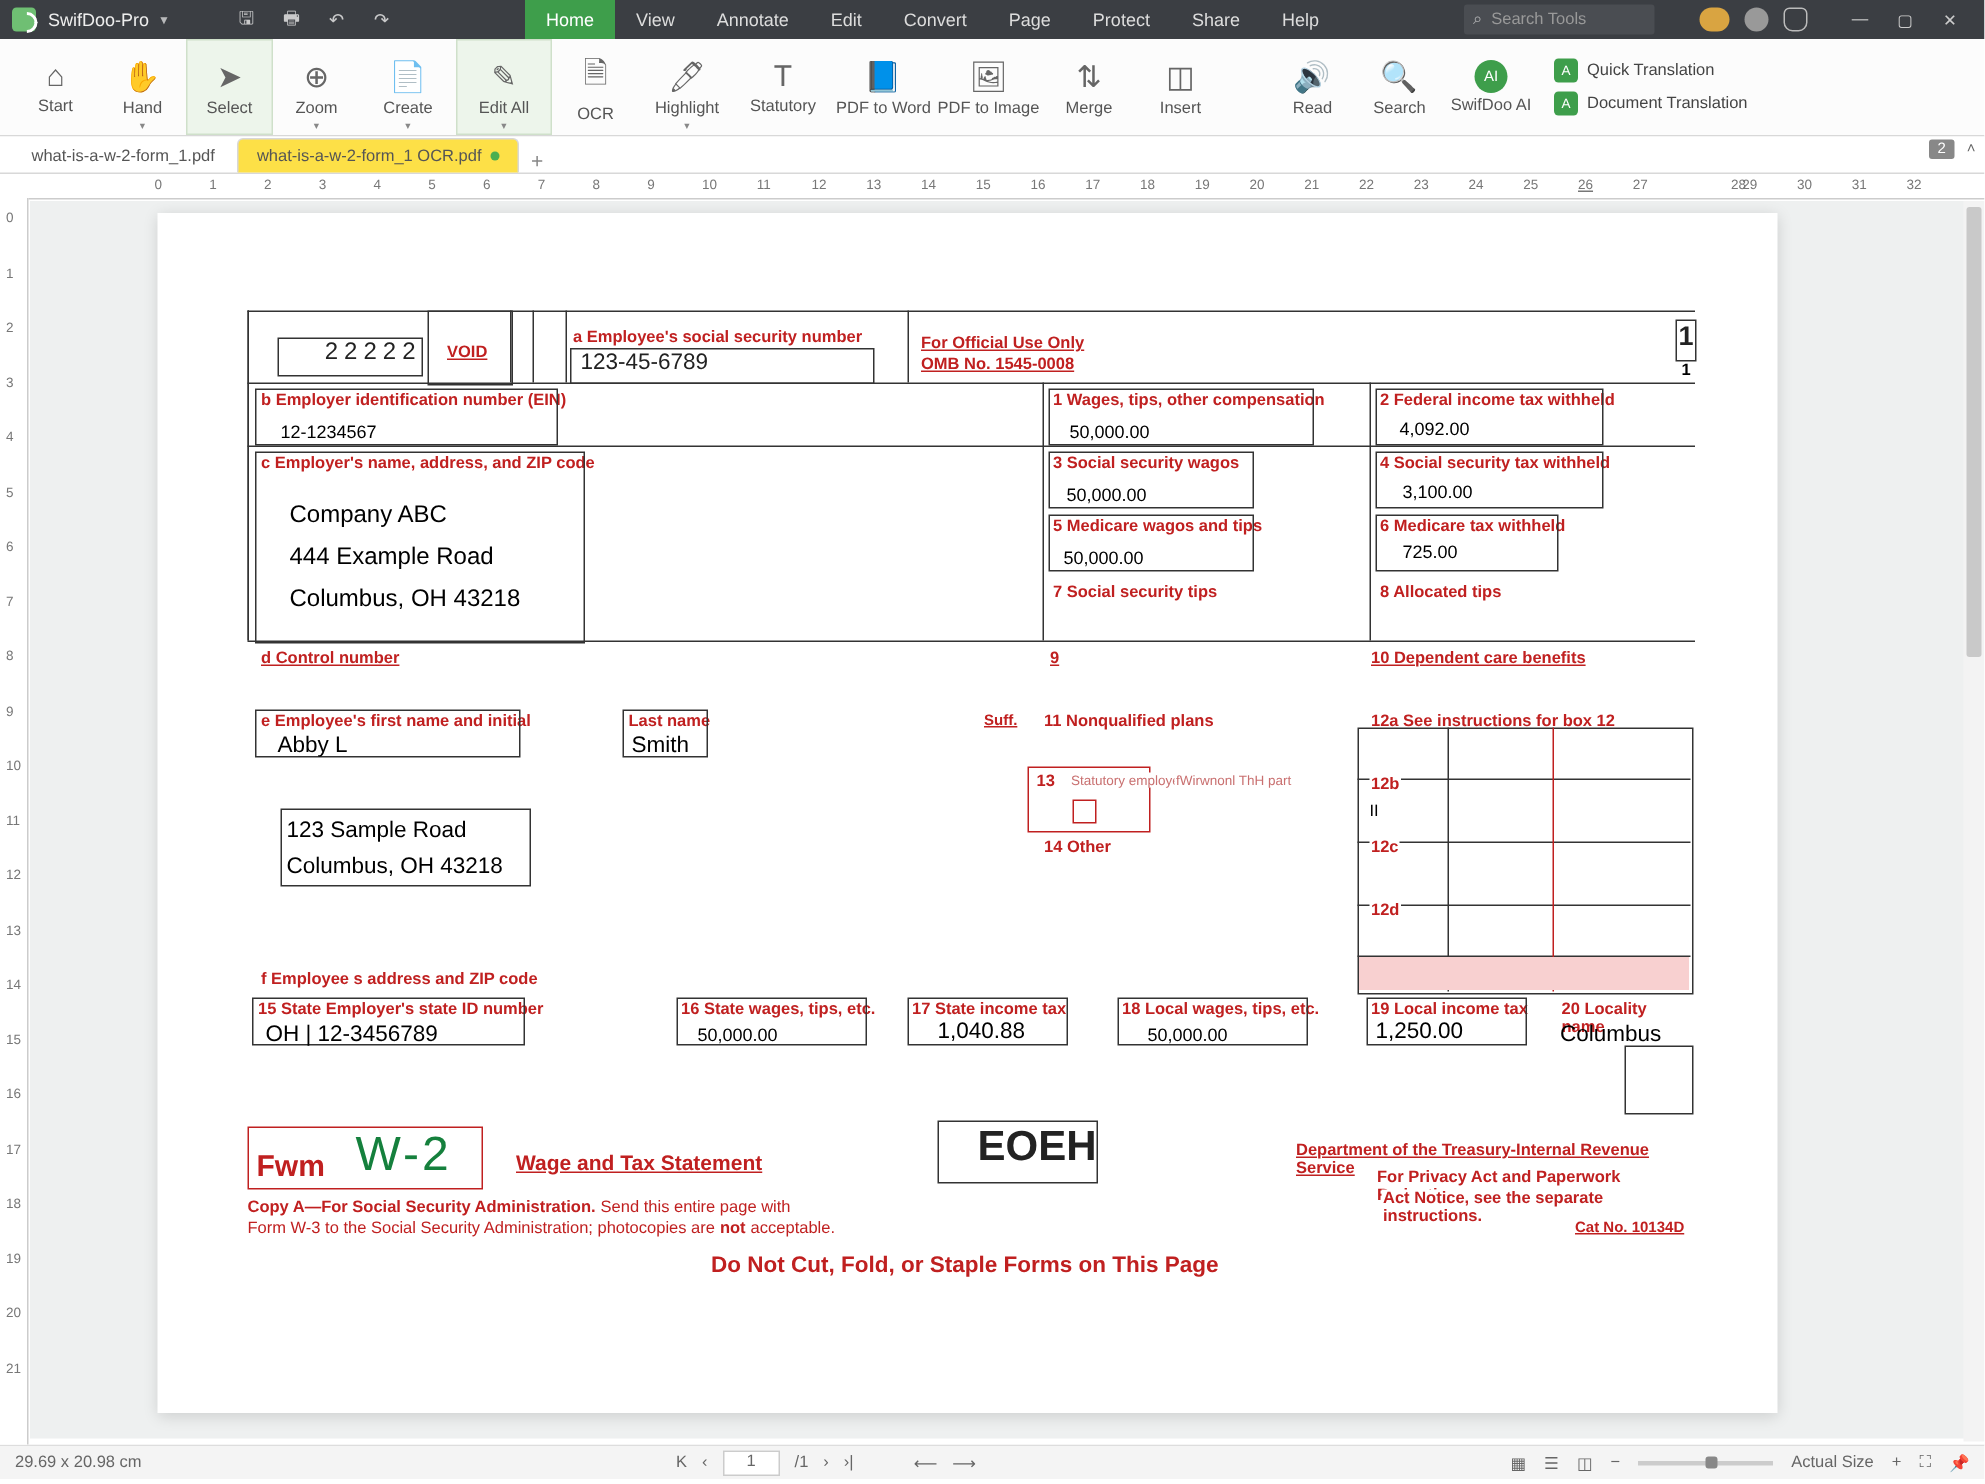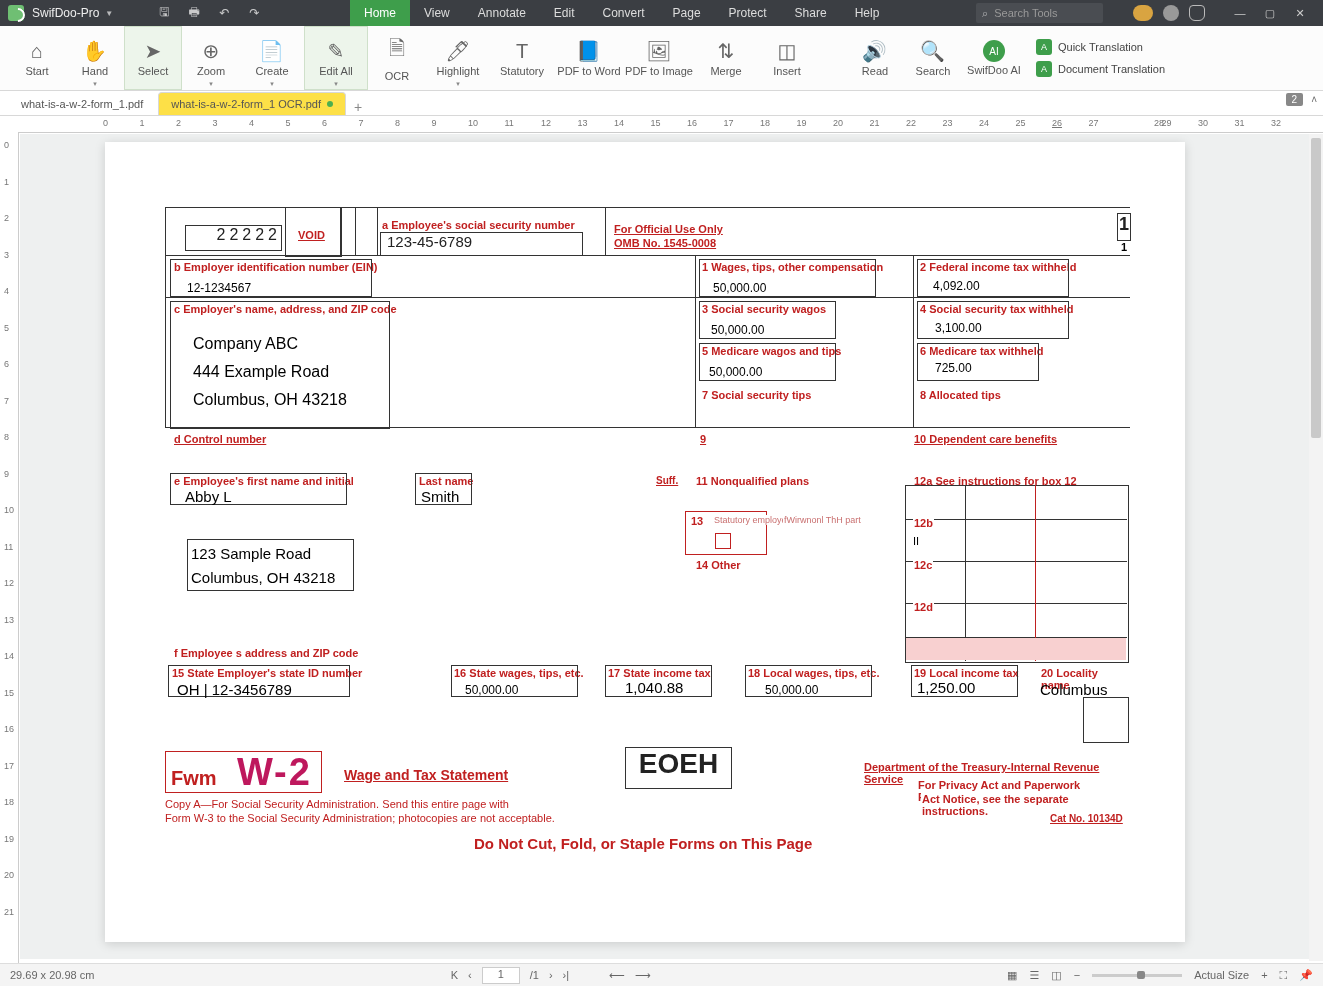--- a/index.html
+++ b/index.html
@@ -45,21 +45,21 @@
 .ruler-h{position:absolute;left:18px;right:0;top:0;height:16px;background:#fff;border-bottom:1px solid #ccc;font-size:9px;color:#777}
 .ruler-h .tick{position:absolute;top:2px}
 .ruler-v{position:absolute;left:0;top:16px;bottom:0;width:18px;background:#fff;border-right:1px solid #ccc;font-size:9px;color:#777}
 .ruler-v .tick{position:absolute;left:4px}
 .canvas{position:absolute;left:20px;top:18px;right:4px;bottom:4px;background:#eef0f0;overflow:hidden}
 .page{position:absolute;left:85px;top:8px;width:1080px;height:800px;background:#fff;box-shadow:0 2px 10px rgba(0,0,0,.15)}
 .vscroll{position:absolute;right:0;top:18px;bottom:2px;width:14px;background:#f3f3f3}
 .vscroll .thumb{position:absolute;left:2px;right:2px;top:4px;height:300px;background:#c9c9c9;border-radius:2px}
 
 .w2{position:absolute;left:60px;top:65px;width:965px;font-size:12px}
-.w2 .red{color:#c02020;font-weight:normal;font-size:11px}
+.w2 .red{color:#c02020;font-weight:bold;font-size:11px}
 .w2 .box{position:absolute;border:1px solid #333}
 .w2 .rbox{position:absolute;border:1px solid #c02020}
 .w2 .lbl{position:absolute;color:#c02020;font-weight:bold;font-size:11px;background:#fff;padding:0 1px}
 .w2 .lblu{position:absolute;color:#c02020;font-weight:bold;font-size:11px;text-decoration:underline;background:#fff;padding:0 1px}
 .w2 .val{position:absolute;font-size:14px;color:#000}
 .w2 .valb{position:absolute;font-size:14px;color:#000;font-weight:600}
 .hrule{position:absolute;height:1px;background:#333}
 .vrule{position:absolute;width:1px;background:#333}
 .pink{background:#f8d0d0}
 .footer{height:22px;background:#f4f4f4;border-top:1px solid #ddd;display:flex;align-items:center;font-size:11px;color:#666;padding:0 10px;gap:8px}
@@ -380,23 +380,23 @@
         <div class="val" style="left:600px;top:476px;font-size:12px">50,000.00</div>
         <div class="lbl" style="left:748px;top:460px">19 Local income tax</div>
         <div class="box" style="left:746px;top:458px;width:105px;height:30px"></div>
         <div class="val" style="left:752px;top:472px;font-size:15px">1,250.00</div>
         <div class="lbl" style="left:875px;top:460px">20 Locality name</div>
         <div class="val" style="left:875px;top:474px;font-size:15px">Columbus</div>
         <div class="box" style="left:918px;top:490px;width:44px;height:44px"></div>
 
         <div class="rbox" style="left:0px;top:544px;width:155px;height:40px"></div>
         <div style="position:absolute;left:6px;top:560px;color:#c02020;font-weight:bold;font-size:20px">Fwm</div>
-        <div style="position:absolute;left:72px;top:544px;color:#be185d;font-weight:bold;font-size:38px;letter-spacing:2px">W-2</div>
+        <div style="position:absolute;left:72px;top:544px;color:#15803d;font-weight:normal;font-size:32px;letter-spacing:2px">W-2</div>
         <div class="lblu" style="left:178px;top:560px;font-size:14px">Wage and Tax Statement</div>
-        <div class="box" style="left:460px;top:540px;width:105px;height:40px;text-align:center;font-size:28px;font-weight:600">EOEH</div>
+        <div class="box" style="left:460px;top:540px;width:105px;height:40px;text-align:right;font-size:28px;font-weight:600">EOEH</div>
         <div class="lblu" style="left:698px;top:554px;font-size:11px">Department of the Treasury-Internal Revenue Service</div>
         <div class="lbl" style="left:752px;top:572px;font-size:11px">For Privacy Act and Paperwork Reduction</div>
         <div class="lbl" style="left:756px;top:586px;font-size:11px">Act Notice, see the separate instructions.</div>
         <div class="lblu" style="left:884px;top:606px;font-size:10px">Cat No. 10134D</div>
 
         <div style="position:absolute;left:0;top:590px;width:495px">
           <span class="red">Copy A—For Social Security Administration.</span>
           <span class="red" style="font-weight:normal">Send this entire page with</span><br>
           <span class="red" style="font-weight:normal">Form W-3 to the Social Security Administration; photocopies are</span>
           <span class="red">not</span>

